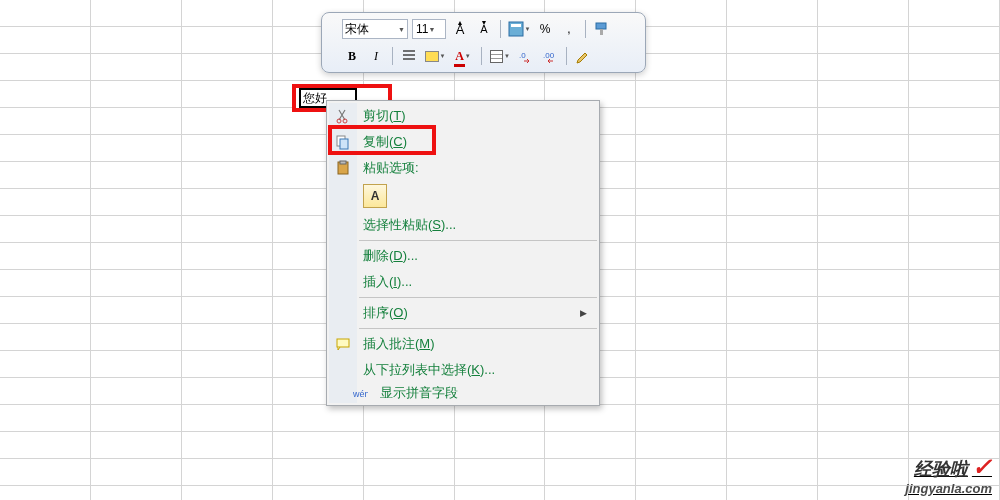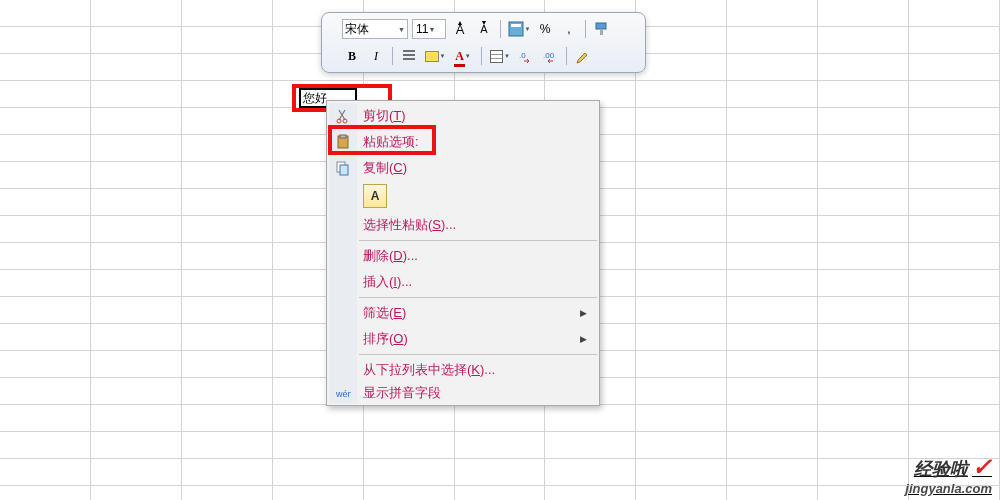--- a/index.html
+++ b/index.html
@@ -107,21 +107,21 @@
       width: 28px;
       background: #e9edf2;
     }
     .ctx-item {
       position: relative;
       height: 26px;
       display: flex;
       align-items: center;
       padding-left: 34px;
       font-size: 13px;
-      color: #be185d;
+      color: #15803d;
       cursor: default;
     }
     .ctx-item.has-arrow::after {
       content: '▶';
       position: absolute;
       right: 10px;
       font-size: 9px;
       color: #444;
     }
     .ctx-item .icon-slot {
@@ -506,72 +506,78 @@
     <span class="icon-slot">
       <svg class="svg-ic" viewBox="0 0 16 16">
           <path d="M4 2l6 10M10 2L4 12" stroke="#777" stroke-width="1.2"></path>
           <circle cx="4" cy="13" r="2" fill="none" stroke="#c44"></circle>
           <circle cx="10" cy="13" r="2" fill="none" stroke="#c44"></circle>
         </svg>
     </span>
     <span><span>剪切(</span><span class="underline-letter">T</span><span>)</span></span>
   </div>
 
+  <div class="ctx-item">
+    <span class="icon-slot">
+      <svg class="svg-ic" viewBox="0 0 16 16">
+          <rect x="2" y="2" width="8" height="10" fill="#fff" stroke="#888"></rect>
+          <rect x="5" y="5" width="8" height="10" fill="#cde3f8" stroke="#3b78b5"></rect>
+        </svg>
+    </span>
+    <span><span>复制(</span><span class="underline-letter">C</span><span>)</span></span>
+  </div>
+
   <div class="ctx-item no-hover ctx-hdr">
     <span class="icon-slot">
       <svg class="svg-ic" viewBox="0 0 16 16">
           <rect x="3" y="2" width="10" height="12" fill="#d9a54a" stroke="#8a6420"></rect>
           <rect x="5" y="1" width="6" height="3" fill="#bbb" stroke="#666"></rect>
         </svg>
     </span>
     <span>粘贴选项:</span>
   </div>
 
-  <div class="ctx-item">
-    <span class="icon-slot">
-      <svg class="svg-ic" viewBox="0 0 16 16">
-          <rect x="2" y="2" width="8" height="10" fill="#fff" stroke="#888"></rect>
-          <rect x="5" y="5" width="8" height="10" fill="#cde3f8" stroke="#3b78b5"></rect>
-        </svg>
-    </span>
-    <span><span>复制(</span><span class="underline-letter">C</span><span>)</span></span>
-  </div>
-
   <div class="paste-a-btn">
     <span>A</span>
   </div>
 
   <div class="ctx-item">
     <span><span>选择性粘贴(</span><span class="underline-letter">S</span><span>)...</span></span>
   </div>
 
   <div class="ctx-sep"></div>
 
   <div class="ctx-item">
     <span><span>删除(</span><span class="underline-letter">D</span><span>)...</span></span>
   </div>
   <div class="ctx-item">
     <span><span>插入(</span><span class="underline-letter">I</span><span>)...</span></span>
   </div>
 
   <div class="ctx-sep"></div>
 
   <div class="ctx-item has-arrow">
-    <span><span>筛选(</span><span class="underline-letter">E</span><span>)</span></span>
-  </div>
-  <div class="ctx-item has-arrow">
     <span><span>排序(</span><span class="underline-letter">O</span><span>)</span></span>
   </div>
 
   <div class="ctx-sep"></div>
 
   <div class="ctx-item">
+    <span class="icon-slot">
+      <svg class="svg-ic" viewBox="0 0 16 16">
+          <rect x="2" y="3" width="12" height="8" fill="#fffac2" stroke="#c7a500"></rect>
+          <path d="M5 11l-2 3v-3" fill="#fffac2" stroke="#c7a500"></path>
+        </svg>
+    </span>
+    <span><span>插入批注(</span><span class="underline-letter">M</span><span>)</span></span>
+  </div>
+  <div class="ctx-item">
     <span><span>从下拉列表中选择(</span><span class="underline-letter">K</span><span>)...</span></span>
   </div>
-  <div class="ctx-item" style="height:20px;overflow:hidden;">
+  <div class="ctx-item" style="height:20px;overflow:hidden;margin-left:17px;">
     <span class="icon-slot">
       <svg class="svg-ic" viewBox="0 0 16 16">
           <text x="1" y="12" font-size="9" fill="#36c">wén</text>
         </svg>
     </span>
     <span>显示拼音字段</span>
   </div>
 </div>
 
 <div class="hl-copy"></div>

